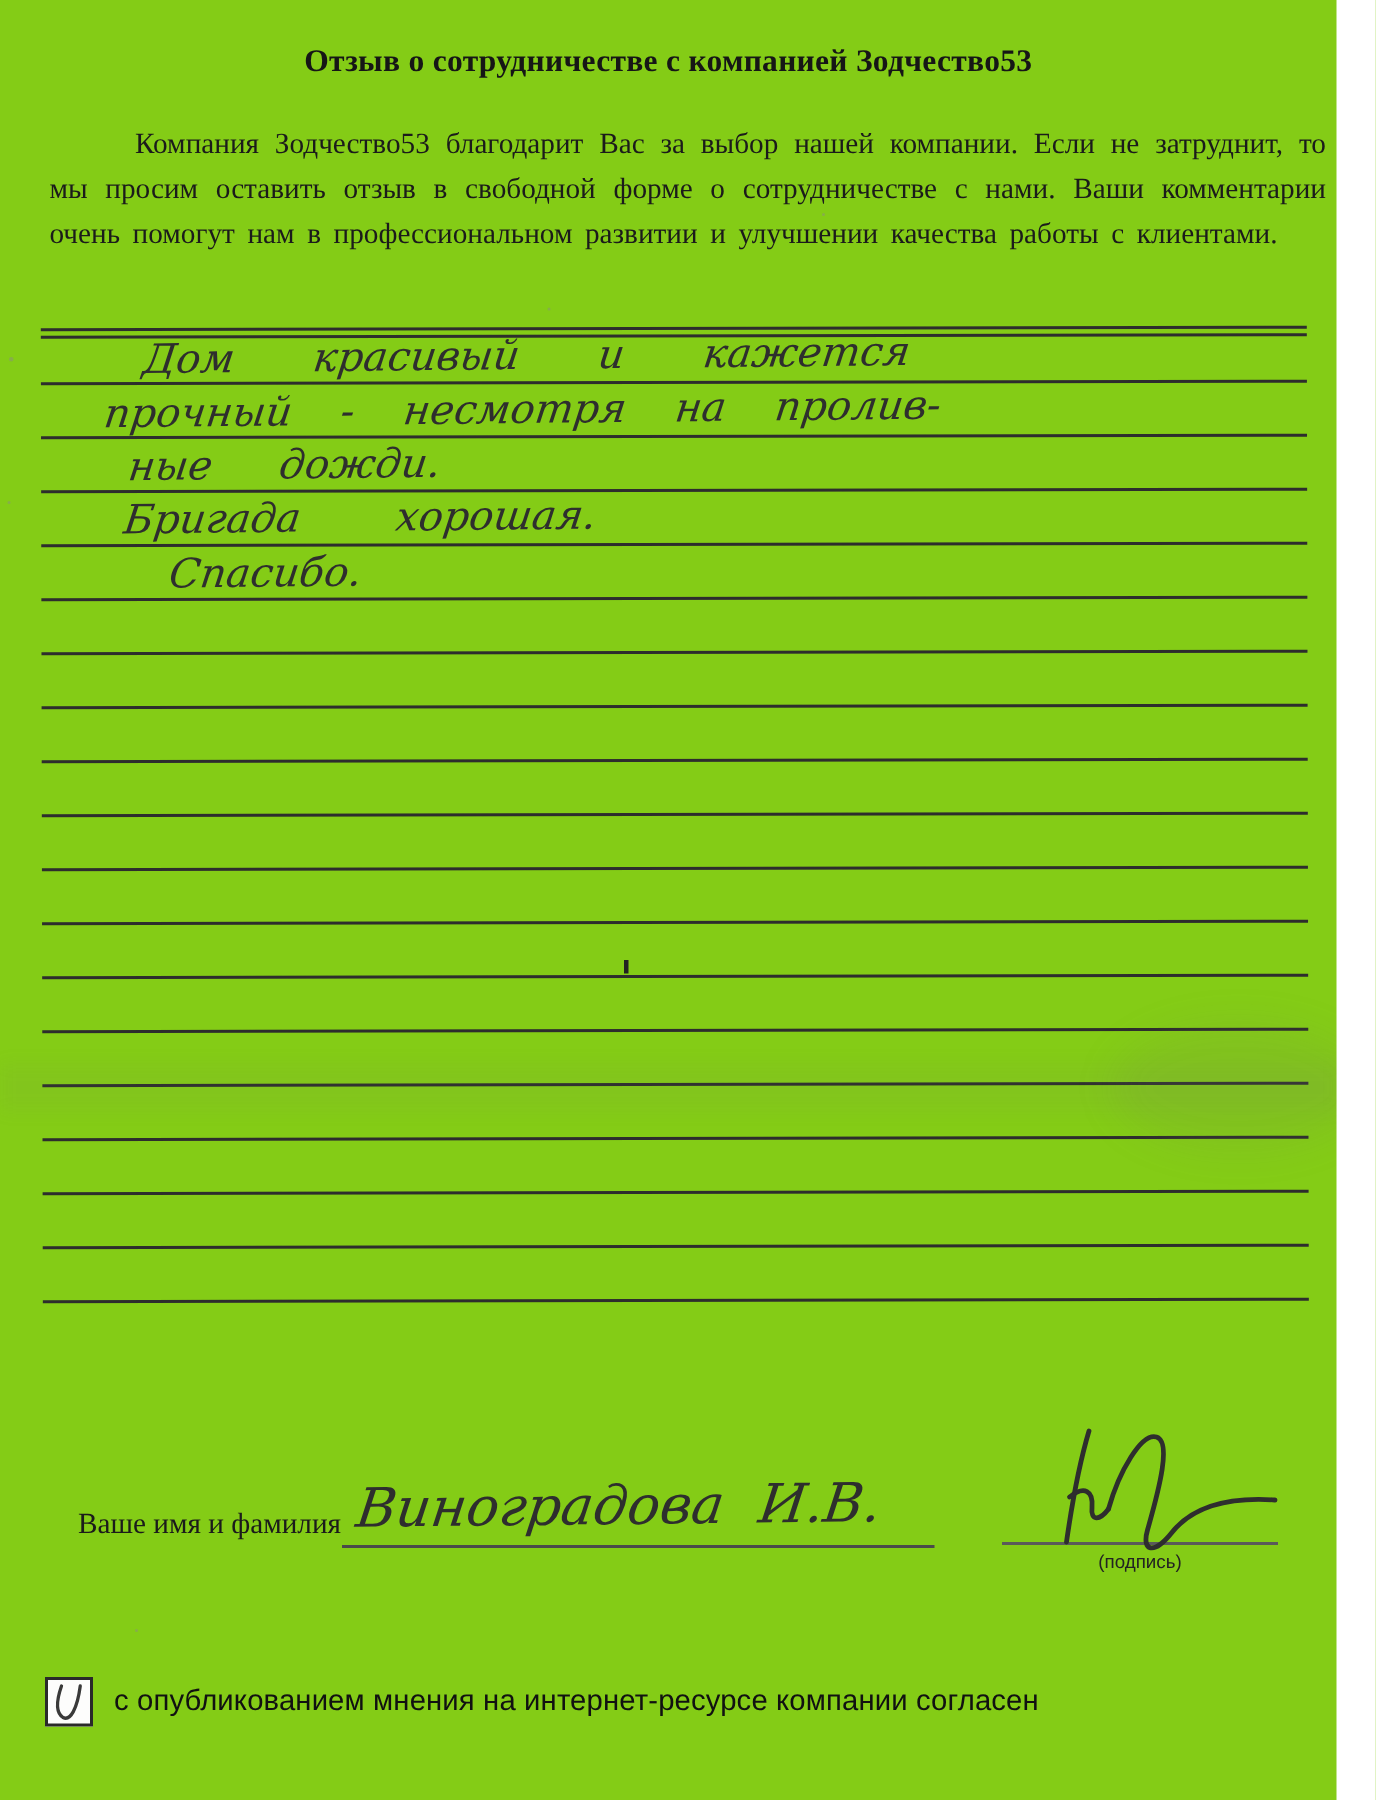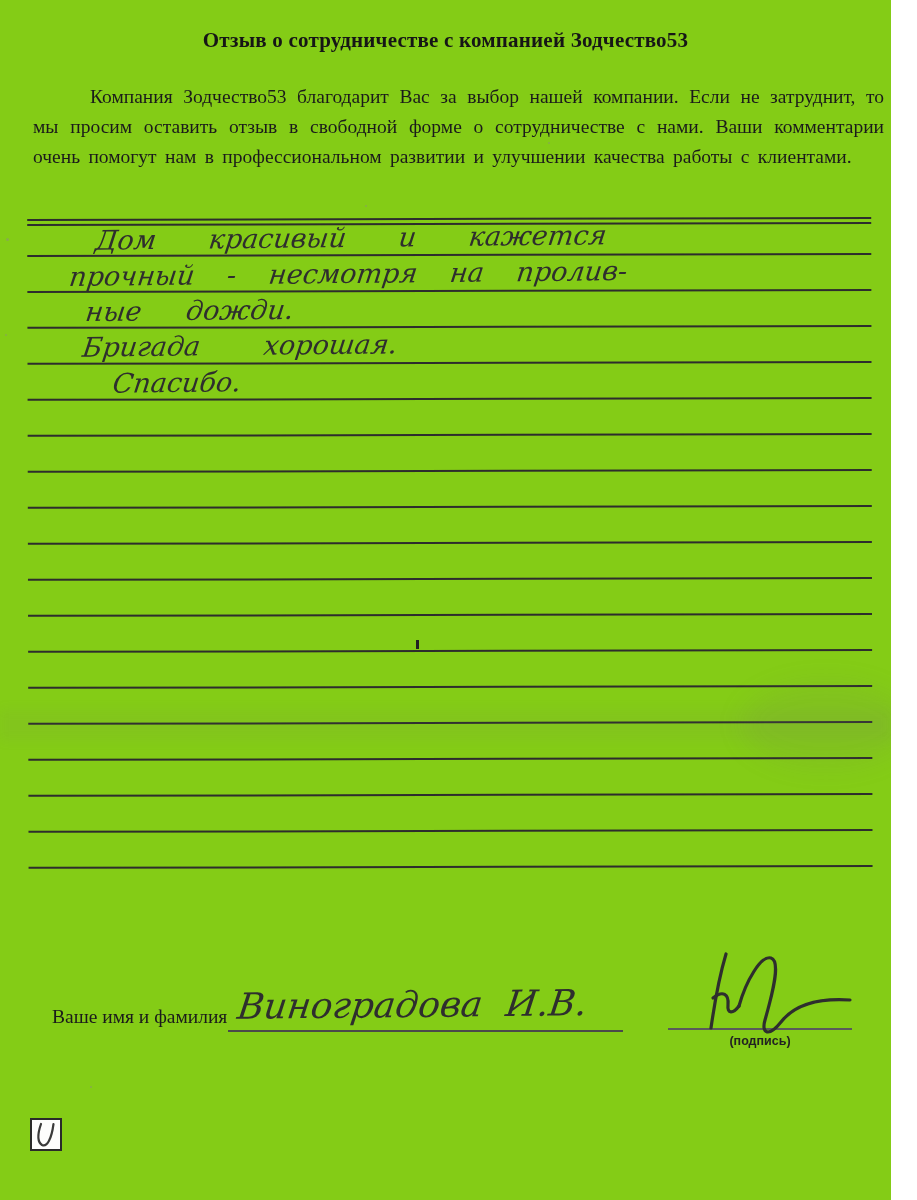--- a/index.html
+++ b/index.html
@@ -40,21 +40,21 @@
     background:rgba(110,110,110,0.10); filter:blur(12px); border-radius:50%;
   }
   .speck { position:absolute; background:#8a8a8a; opacity:0.45; border-radius:50%; }
   .name-label { position:absolute; left:52px; top:1006px; font-size:19.5px; color:#1b1b1b; }
   .name-line { position:absolute; left:228px; top:1030px; width:395px; height:2px; background:#4a4a4a; }
   .hw-name { top:984px; left:238px; font-size:36px; word-spacing:12px; }
   .sig-line { position:absolute; left:668px; top:1028px; width:184px; height:1.5px; background:#5a5a5a; }
   .sig-svg { position:absolute; left:682px; top:948px; }
   .sig-caption {
     position:absolute; left:668px; top:1034px; width:184px; text-align:center;
-    font-family:"Liberation Sans", sans-serif; font-size:12.5px; color:#222;font-weight:bold;
+    font-family:"Liberation Sans", sans-serif; font-size:12.5px; color:#222;
   }
   .consent-box {
     position:absolute; left:30px; top:1118px; width:28px; height:29px;
     border:2px solid #2a2a2a; background:#fdfdfc; box-sizing:content-box;
   }
   .consent-text {
     position:absolute; left:76px; top:1123px;
     font-family:"Liberation Sans", sans-serif; font-size:19.5px; color:#111;
     letter-spacing:0.1px;
   }
@@ -118,14 +118,15 @@
       <path d="M57,58 C64,33 79,7 89,10 C99,13 91,44 83,72 C79,86 87,89 99,74 C113,56 138,50 168,52"></path>
     </g>
   </svg>
   <div class="sig-caption">(подпись)</div>
 
   <span class="consent-box">
     <svg width="28" height="29" viewBox="0 0 28 29">
       <path d="M9,4 C5.5,14 5.5,22 10,25 C15,27.5 19.5,19 21.5,4" fill="none" stroke="#3a3a3a" stroke-width="2.2" stroke-linecap="round"></path>
     </svg>
   </span>
+  <span class="consent-text">с опубликованием мнения на интернет-ресурсе компании согласен</span>
 
 </div>
 
 </body></html>

